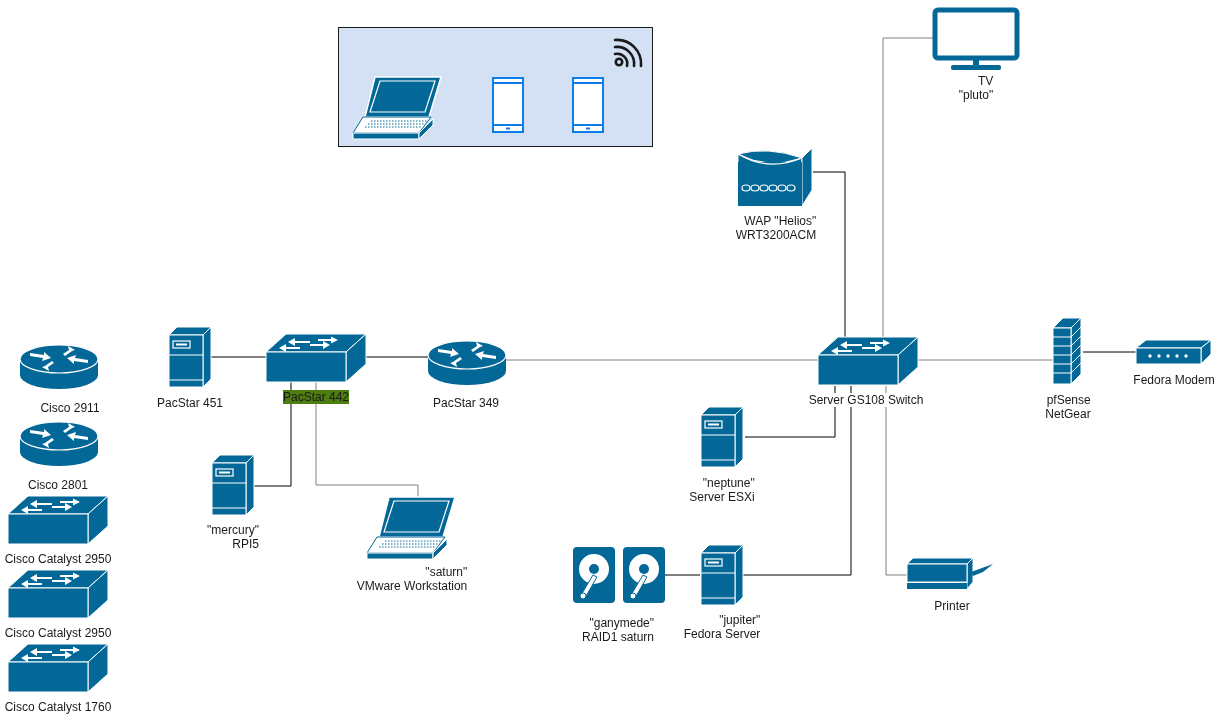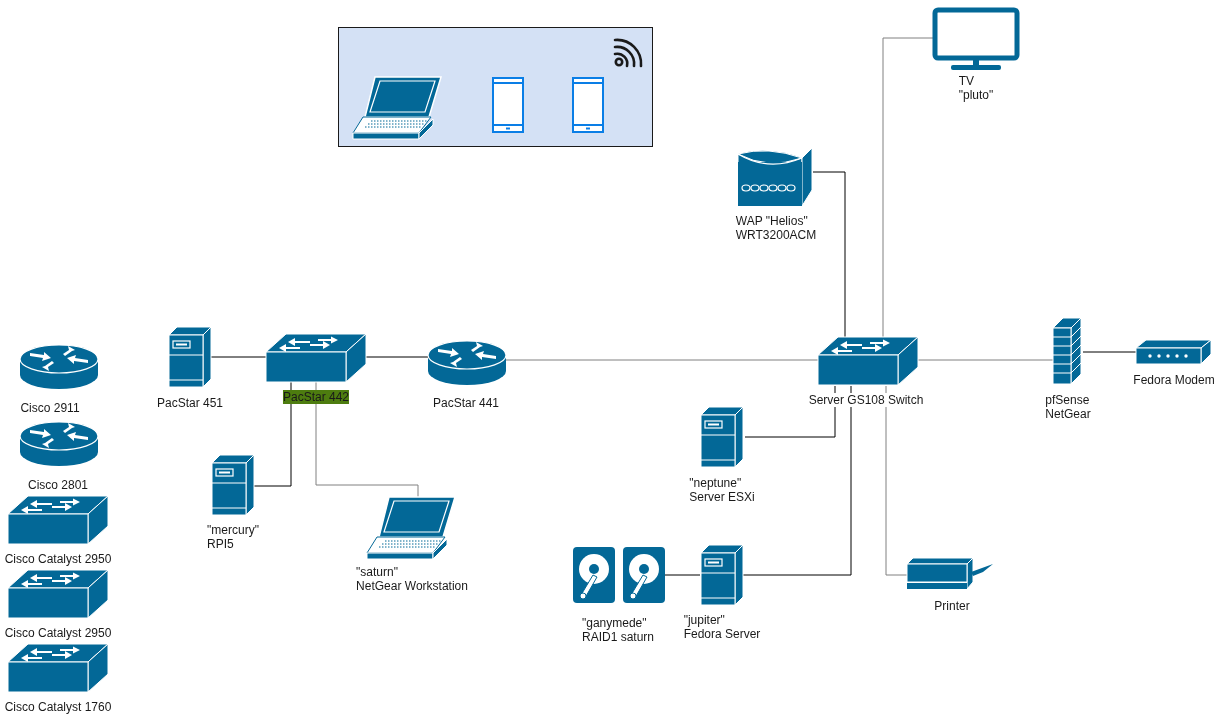--- a/index.html
+++ b/index.html
@@ -1,20 +1,20 @@
 <!DOCTYPE html>
 <html><head>
 <meta charset="utf-8">
 <style>
   html, body { margin:0; padding:0; background:#ffffff; }
   body { width:1221px; height:718px; position:relative; overflow:hidden;
          font-family:"Liberation Sans", sans-serif; }
   #canvas { position:absolute; left:0; top:0; }
   .lbl { position:absolute; font-family:"Liberation Sans", sans-serif; font-size:12px;
-         color:#1a1a1a; text-align:left; line-height:14px; white-space:nowrap;
+         color:#1a1a1a; text-align:right; line-height:14px; white-space:nowrap;
          transform:translateX(-50%); }
   .wireless-group { position:absolute; left:338px; top:27px; width:315px; height:120px;
          background:#d4e1f5; border:1px solid #1a1a1a; box-sizing:border-box; }
 </style>
 </head>
 <body>
 
 <svg id="canvas" width="1221" height="718" viewBox="0 0 1221 718">
   <defs>
 
@@ -191,37 +191,37 @@
       <path d="M1 15 A10 10 0 0 1 13 27"></path>
       <path d="M1 8 A17 17 0 0 1 20 27"></path>
       <path d="M1 1 A24 24 0 0 1 27 27"></path>
     </g>
     <use href="#laptop" x="15" y="50"></use>
     <use href="#phone" x="154" y="50"></use>
     <use href="#phone" x="234" y="50"></use>
   </svg>
 </div>
 
-<div class="lbl" style="left:50px;top:401px">Cisco 2911</div>
+<div class="lbl" style="left:70px;top:401px">Cisco 2911</div>
 <div class="lbl" style="left:58px;top:478px">Cisco 2801</div>
 <div class="lbl" style="left:58px;top:552px">Cisco Catalyst 2950</div>
 <div class="lbl" style="left:58px;top:626px">Cisco Catalyst 2950</div>
 <div class="lbl" style="left:58px;top:700px">Cisco Catalyst 1760</div>
 
 <div class="lbl" style="left:190px;top:396px">PacStar 451</div>
 <div class="lbl" style="left:316px;top:390px;background:#4d7c0f">PacStar 442</div>
-<div class="lbl" style="left:466px;top:396px">PacStar 441</div>
+<div class="lbl" style="left:466px;top:396px">PacStar 349</div>
 
 <div class="lbl" style="left:233px;top:523px">
   <div>"mercury"</div>
   <div>RPI5</div>
 </div>
 <div class="lbl" style="left:412px;top:565px">
   <div>"saturn"</div>
-  <div>NetGear Workstation</div>
+  <div>VMware Workstation</div>
 </div>
 <div class="lbl" style="left:776px;top:214px">
   <div>WAP "Helios"</div>
   <div>WRT3200ACM</div>
 </div>
 <div class="lbl" style="left:976px;top:74px">
   <div>TV</div>
   <div>"pluto"</div>
 </div>
 <div class="lbl" style="left:866px;top:393px;background:#fff">Server GS108 Switch</div>

